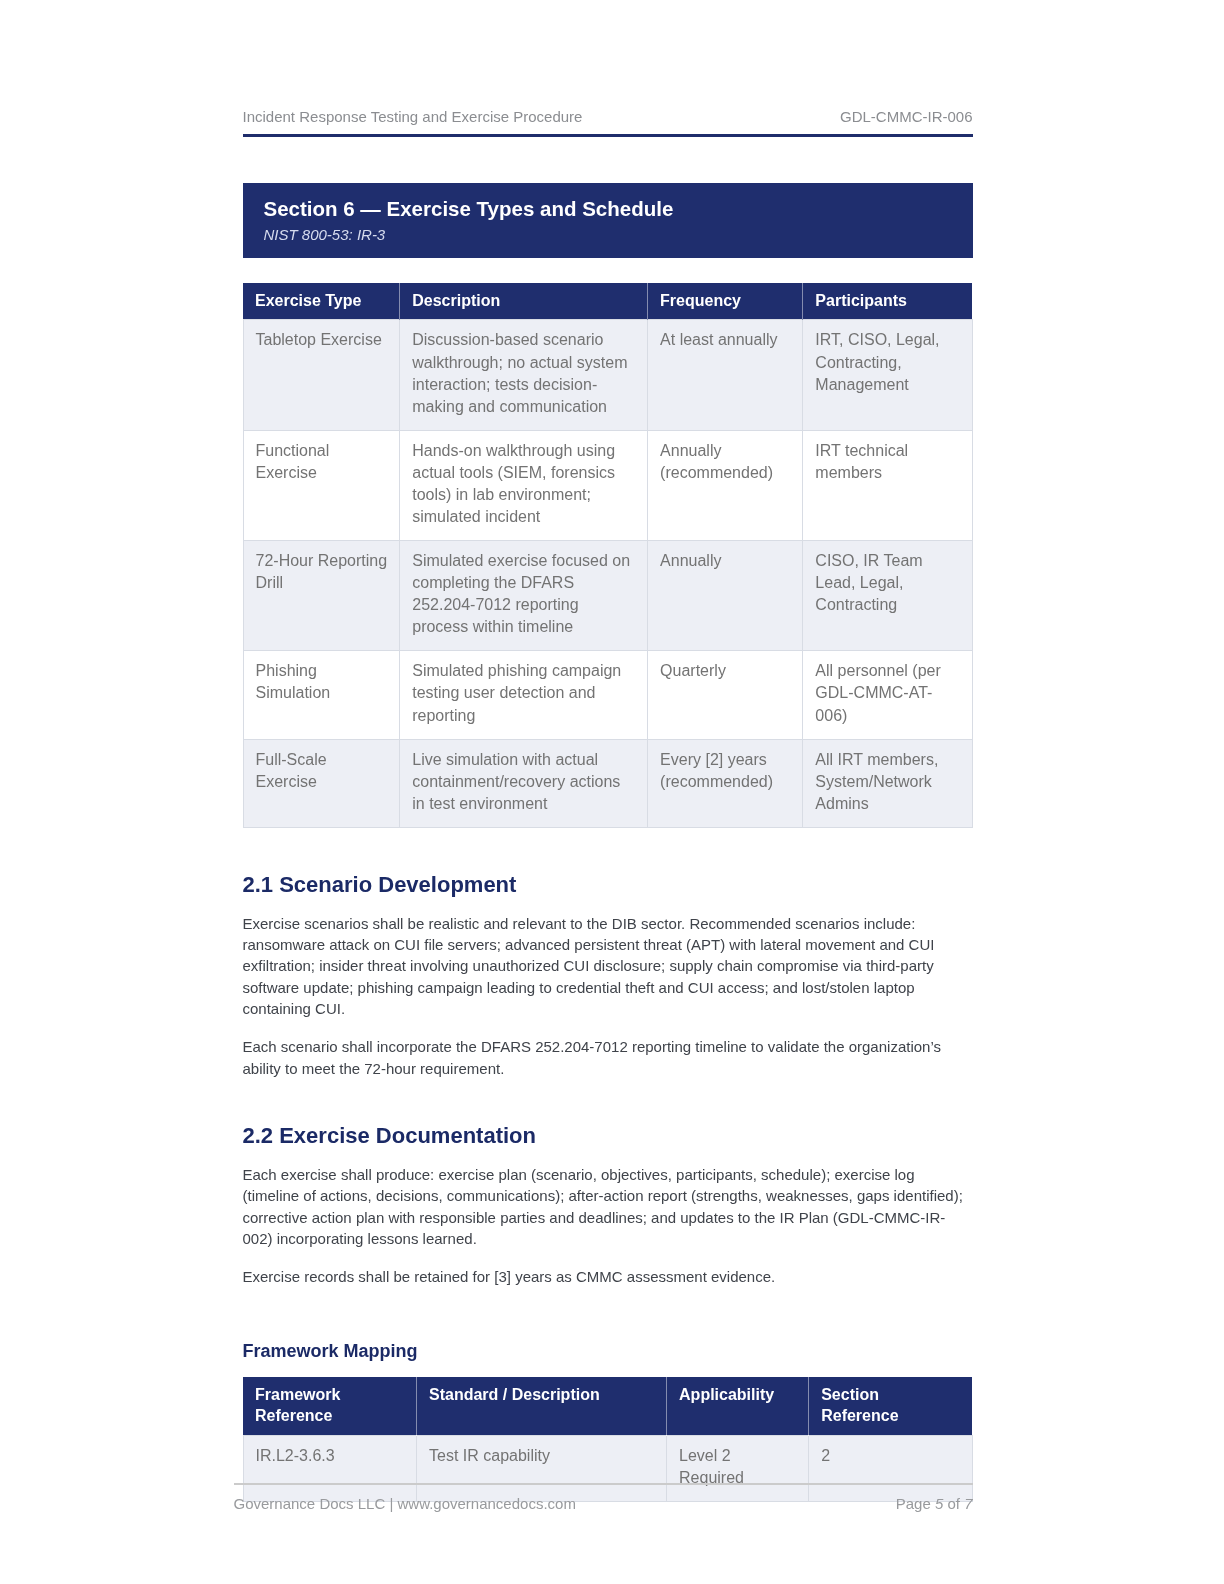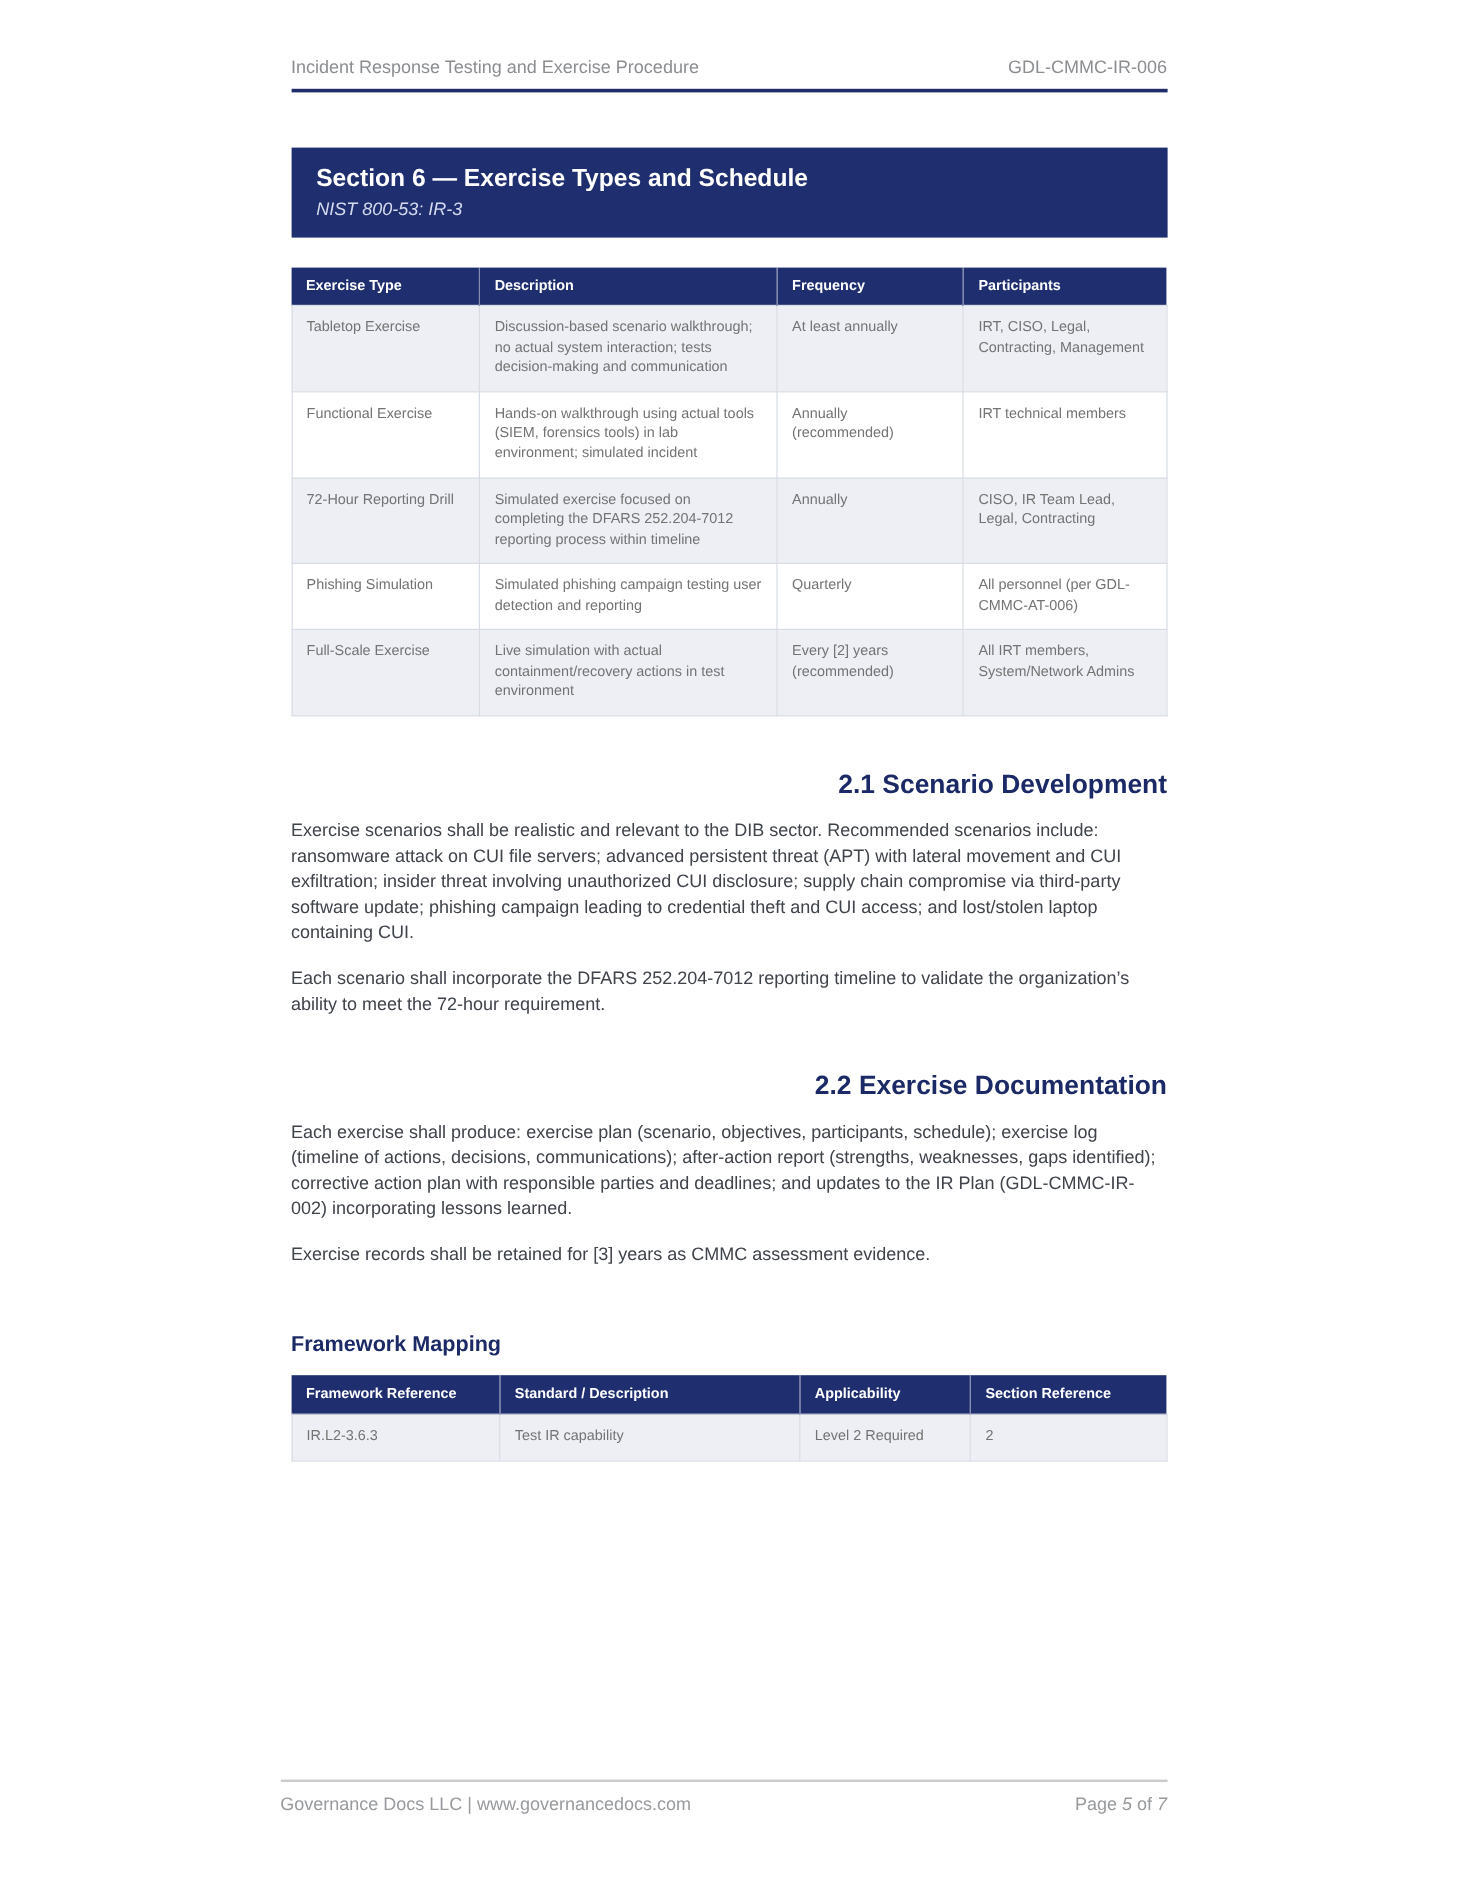--- a/index.html
+++ b/index.html
@@ -4,21 +4,21 @@
 <style>
   * { box-sizing: border-box; }
   html, body { margin: 0; padding: 0; background: #ffffff; }
   .page {
     position: relative;
     width: 1029px;
     height: 1584px;
     margin: 0 auto;
     background: #ffffff;
     font-family: "Liberation Sans", sans-serif;
-    padding: 48px 154px 0 145px;
+    padding: 108px 154px 0 145px;
     overflow: hidden;
   }
 
   
   .doc-header {
     display: flex;
     justify-content: space-between;
     align-items: baseline;
     font-size: 15px;
     color: #8b8d91;
@@ -42,21 +42,21 @@
     font-style: italic;
     font-size: 15px;
     color: #d5dbee;
     margin-top: 4px;
   }
 
   
   table {
     width: 100%;
     border-collapse: collapse;
-    font-size: 12px;
+    font-size: 16px;
   }
   .exercise-table { margin-top: 25px; }
   th {
     background: #1f2e6e;
     color: #ffffff;
     font-weight: bold;
     text-align: left;
     padding: 8px 12px;
     border-left: 1px solid rgba(255,255,255,0.45);
     vertical-align: top;
@@ -83,21 +83,20 @@
   .framework-table col.c2 { width: 34.3%; }
   .framework-table col.c3 { width: 19.5%; }
   .framework-table col.c4 { width: 22.4%; }
 
   
   h2 {
     color: #1b2a66;
     font-size: 22px;
     font-weight: bold;
     margin: 44px 0 15px 0;
-    text-align: right;
   }
   h3 {
     color: #1b2a66;
     font-size: 18px;
     font-weight: bold;
     margin: 54px 0 15px 0;
   }
   p {
     font-size: 15px;
     color: #3f434a;

